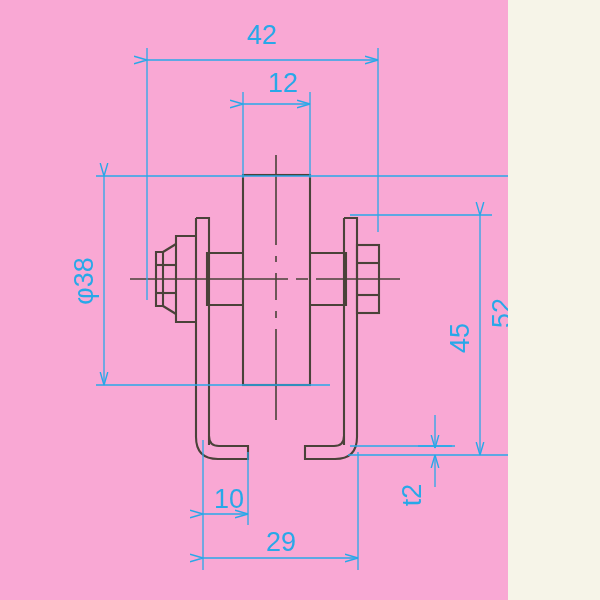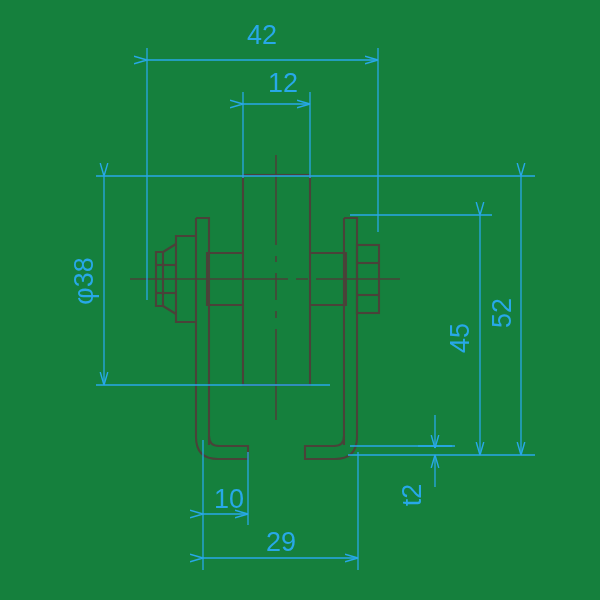--- a/index.html
+++ b/index.html
@@ -2,23 +2,23 @@
 <html><head>
 <meta charset="utf-8">
 <style>
   html, body {
     margin: 0;
     padding: 0;
     background: #f6f4e8;
   }
   #stage {
     position: relative;
-    width: 600px;
+    width: 508px;
     height: 600px;
-    background: #15803d;
+    background: #f9a8d4;
     overflow: hidden;
     font-family: "Liberation Sans", sans-serif;
   }
   #drawing {
     position: absolute;
     left: 0;
     top: 0;
     width: 600px;
     height: 600px;
   }

